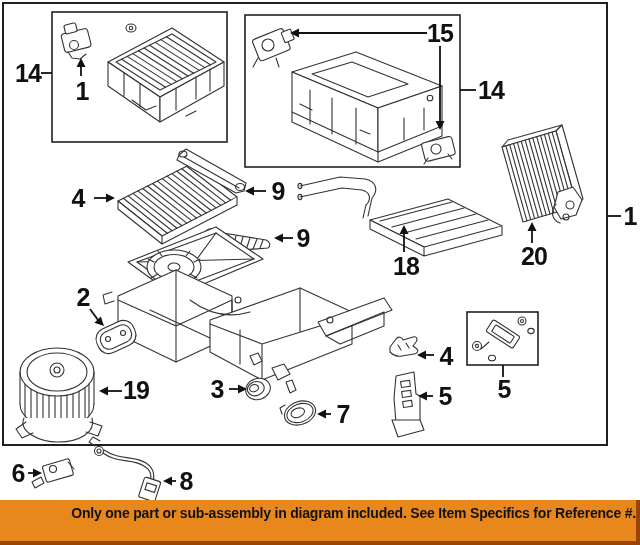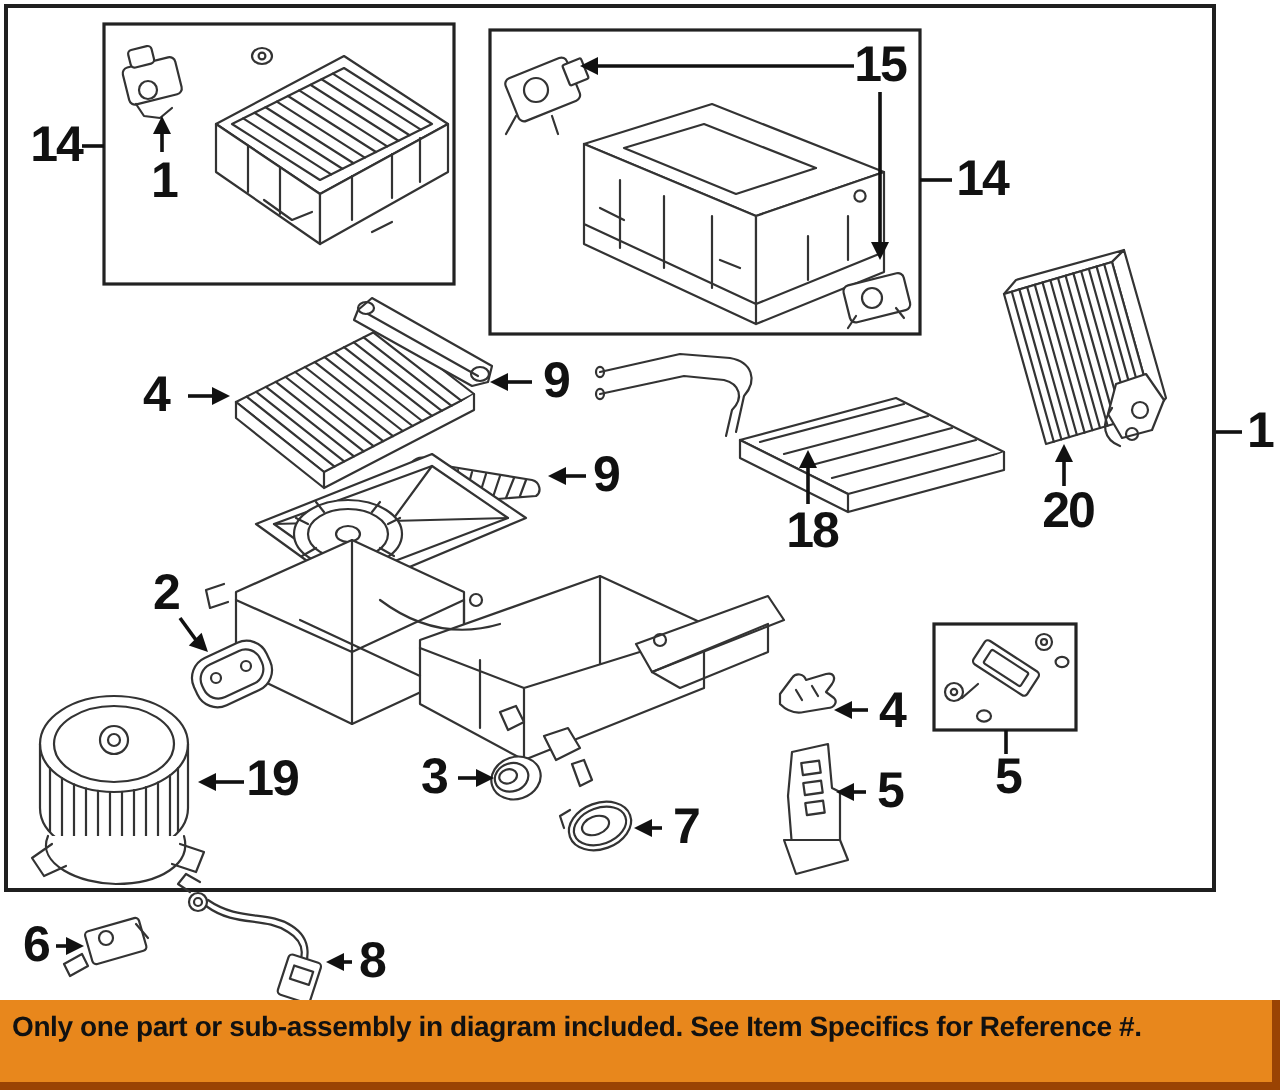--- a/index.html
+++ b/index.html
@@ -16,21 +16,21 @@
   .art .head{fill:#111;stroke:none;}
   .callout{position:absolute;transform:translate(-50%,-50%);
            font-weight:700;font-size:25px;letter-spacing:-1px;color:var(--label,#111);
            white-space:nowrap;line-height:1;}
   .banner{position:absolute;left:0;top:500px;width:640px;height:45px;box-sizing:border-box;
           background:var(--banner-bg,#E8871C);
           border-right:4px solid var(--banner-shadow,#9A4303);
           border-bottom:4px solid var(--banner-shadow,#9A4303);
           color:var(--banner-text,#111);font-weight:700;font-size:14px;letter-spacing:-0.2px;
           padding:5px 0 0 6px;white-space:nowrap;}
-  .banner div{line-height:17px;}
+  .banner div{line-height:17px;text-align:right;}
 </style>
 </head>
 <body>
 
 <div class="stage">
 
 <svg class="art" width="640" height="545" viewBox="0 0 640 545">
 
   <rect class="border" x="3" y="3" width="604" height="442"></rect>
   <rect class="box" x="52" y="12" width="175" height="130"></rect>

